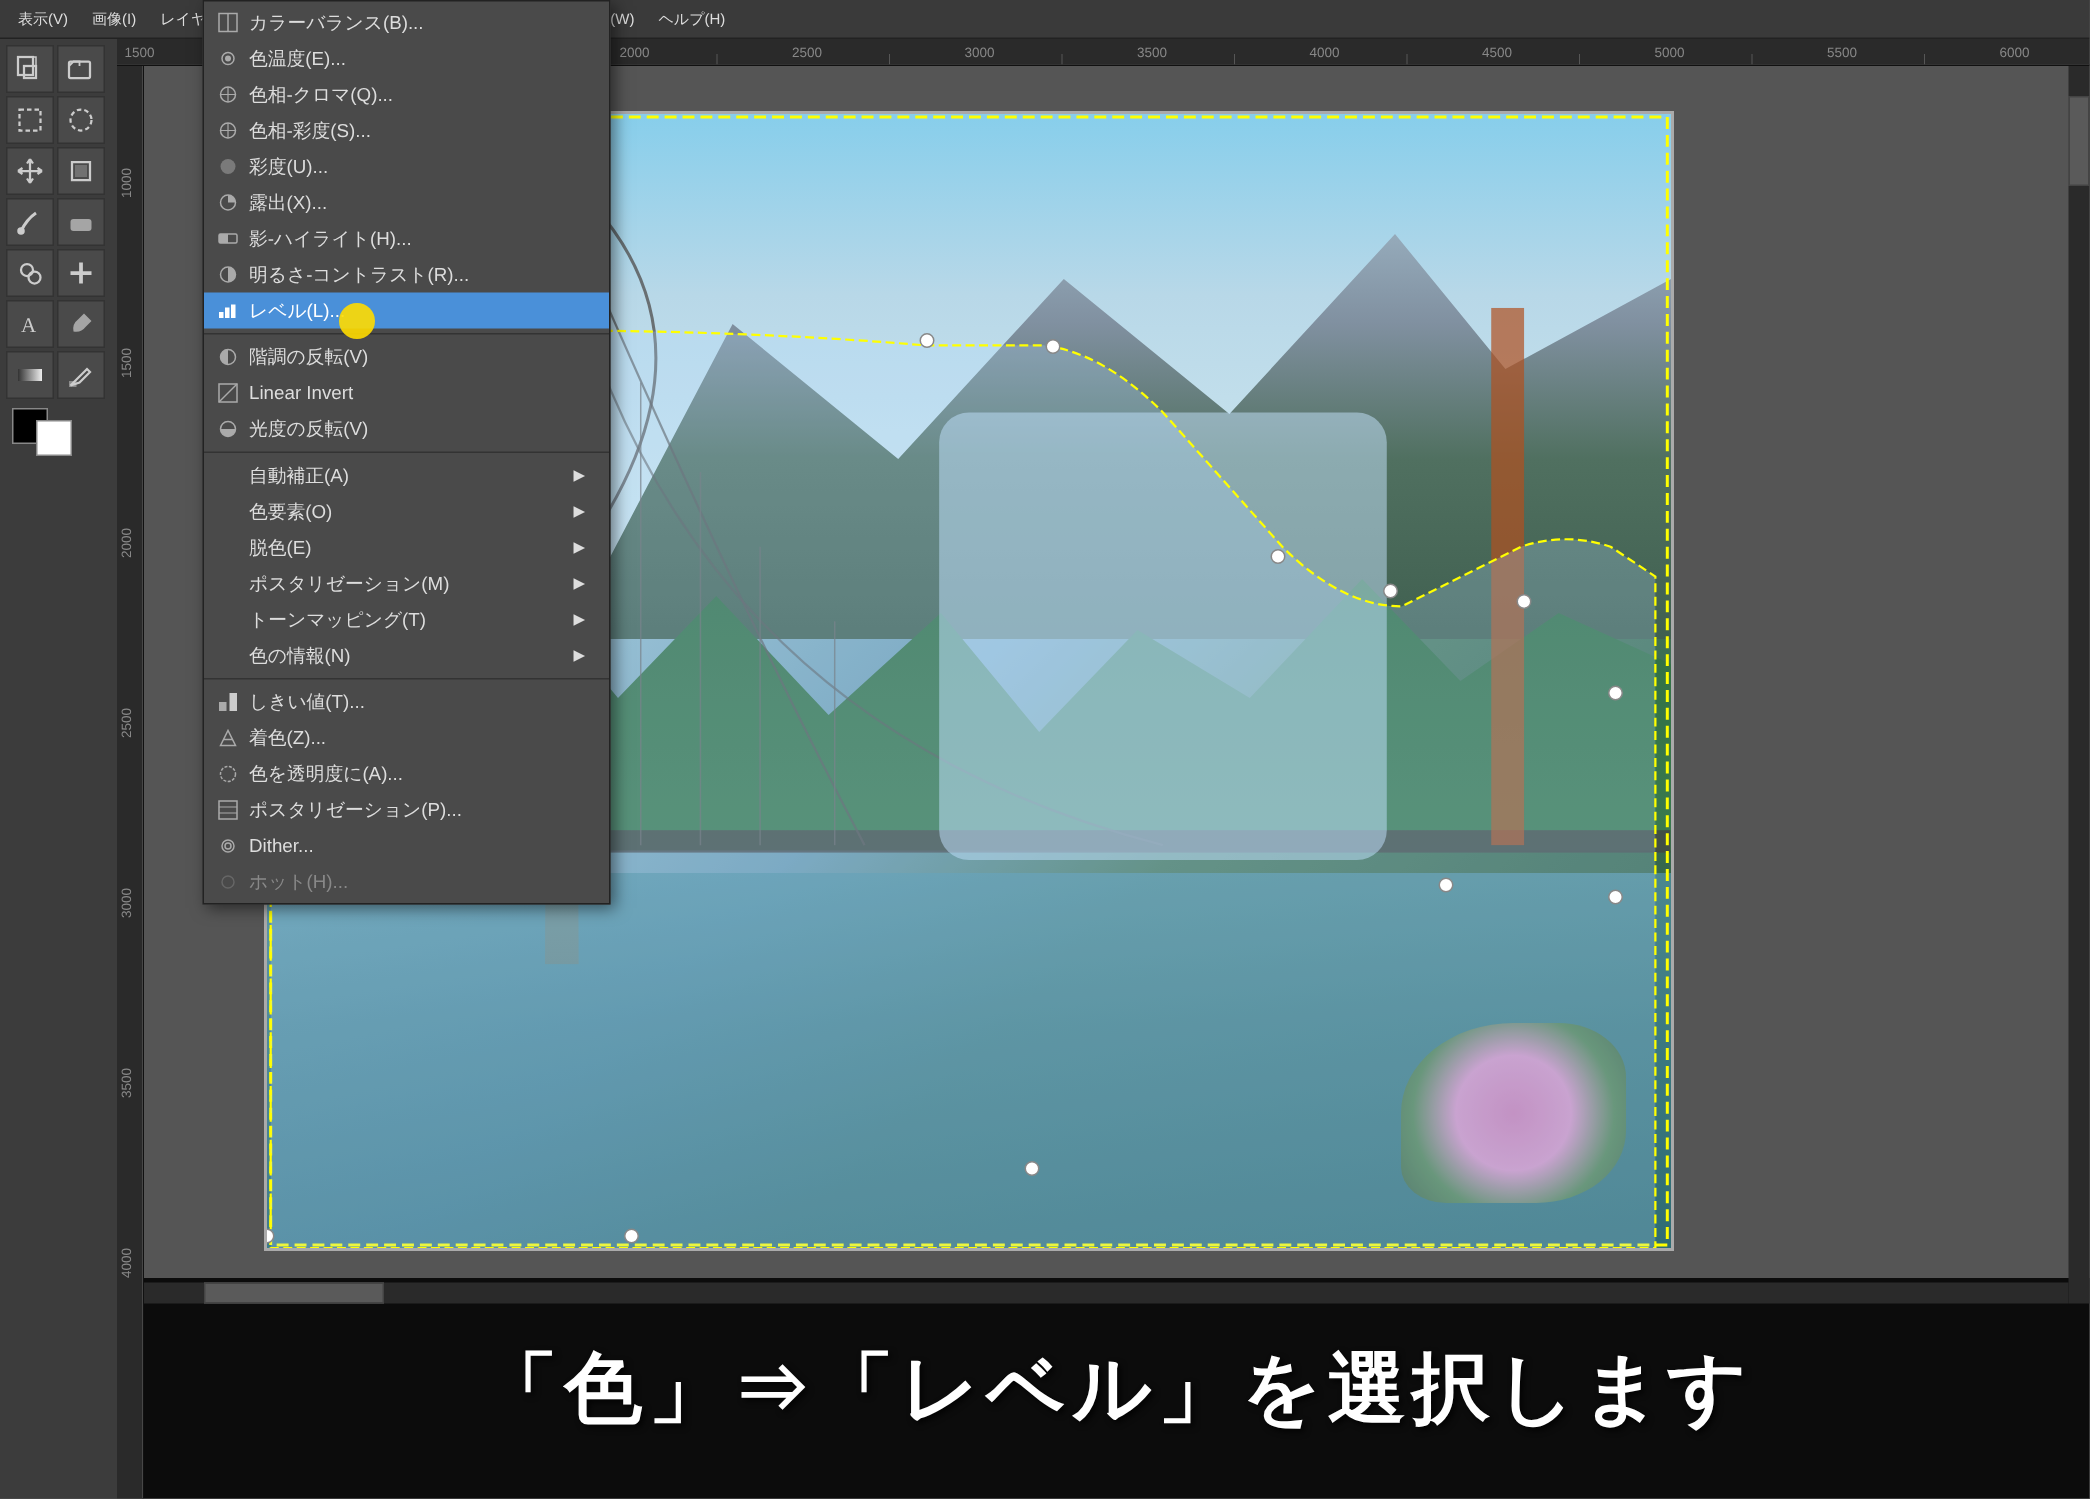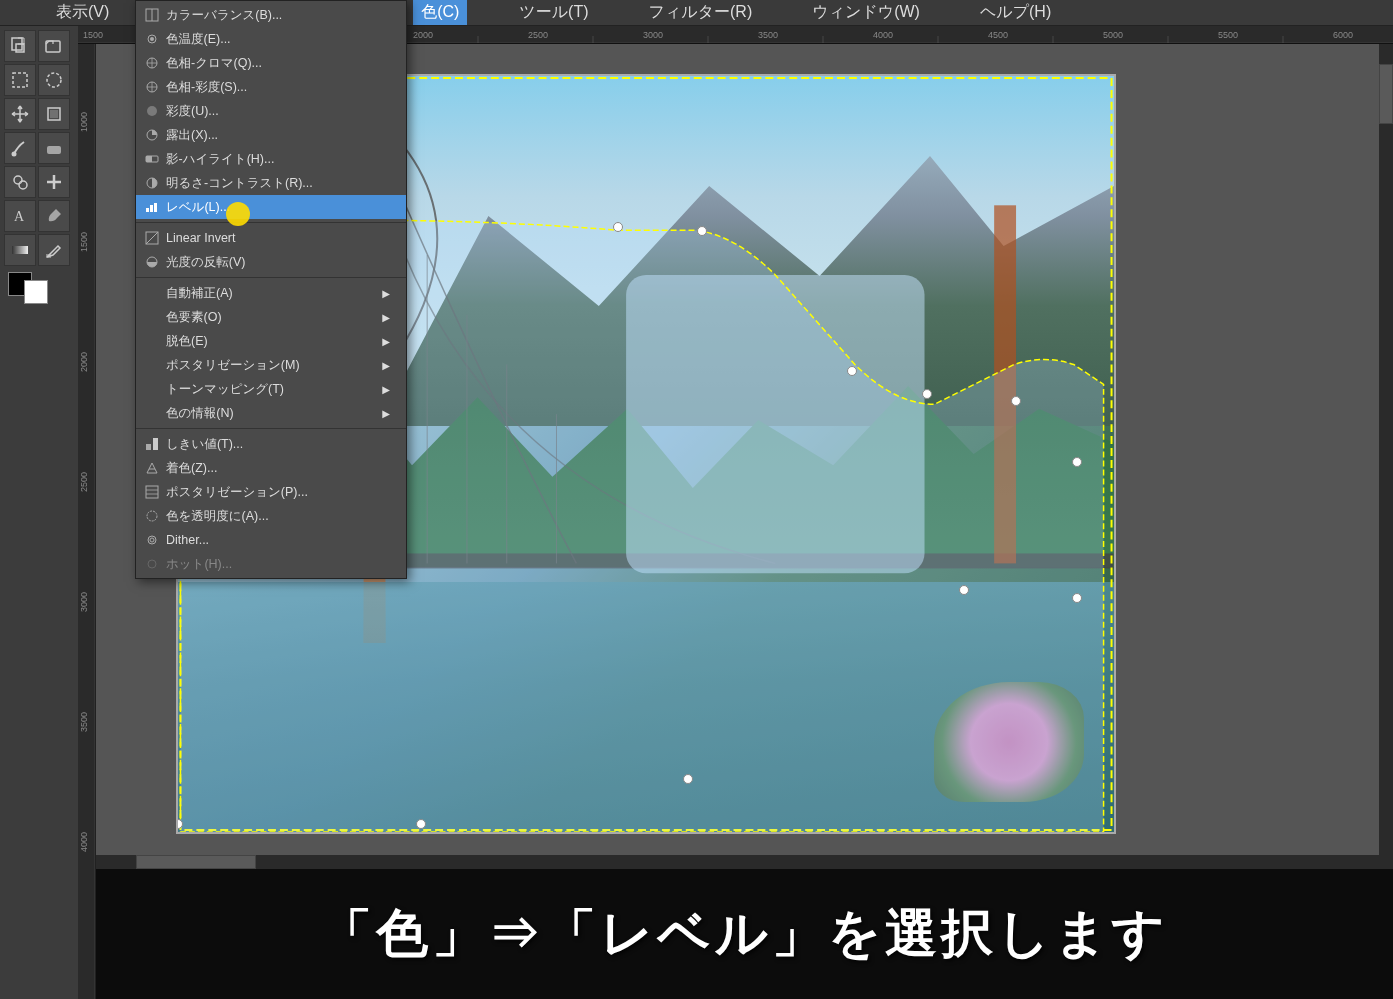--- a/index.html
+++ b/index.html
@@ -22,24 +22,23 @@
       background: #3a3a3a;
       display: flex;
       align-items: center;
       padding: 0 4px;
       border-bottom: 1px solid #222;
       z-index: 100;
     }
     .menubar-item {
       padding: 2px 8px;
       color: #ddd;
-      font-size: 16px;
+      font-size: 10px;
       cursor: pointer;
       white-space: nowrap;
-      margin-left: 44px;
     }
     .menubar-item.active { background: #4a90d9; color: #fff; }
 
     
     .top-ruler {
       position: absolute;
       top: 26px; left: 78px; right: 0;
       height: 18px;
       background: #2a2a2a;
       border-bottom: 1px solid #111;
@@ -126,21 +125,21 @@
     .control-point.square {
       border-radius: 0;
       width: 12px; height: 12px;
       transform: translate(-50%, -50%);
     }
 
     
     .bottom-text-area {
       position: absolute;
       bottom: 0; left: 96px; right: 0;
-      height: 130px;
+      height: 147px;
       background: rgba(0,0,0,0.85);
       display: flex;
       align-items: center;
       justify-content: center;
     }
     .japanese-subtitle {
       font-size: 52px;
       font-weight: bold;
       color: white;
       text-shadow: 2px 2px 4px rgba(0,0,0,0.8);
@@ -572,20 +571,29 @@
           <rect x="5" y="5" width="3" height="7" fill="white"></rect>
           <rect x="9" y="3" width="3" height="9" fill="white"></rect>
         </svg>
     </span>
     <span>レベル(L)...</span>
   </div>
 
 
   <div class="menu-separator"></div>
 
+  <div class="menu-item">
+    <span class="menu-icon">
+      <svg width="14" height="14" viewBox="0 0 14 14">
+          <circle cx="7" cy="7" r="5" fill="none" stroke="#aaa" stroke-width="1"></circle>
+          <path d="M7 2 A5 5 0 0 0 7 12 Z" fill="#aaa"></path>
+        </svg>
+    </span>
+    <span>階調の反転(V)</span>
+  </div>
 
   <div class="menu-item">
     <span class="menu-icon">
       <svg width="14" height="14" viewBox="0 0 14 14">
           <rect x="1" y="1" width="12" height="12" fill="none" stroke="#aaa" stroke-width="1"></rect>
           <path d="M1 13 L13 1" stroke="#aaa" stroke-width="1"></path>
         </svg>
     </span>
     <span>Linear Invert</span>
   </div>
@@ -645,45 +653,45 @@
   </div>
 
   <div class="menu-item">
     <span class="menu-icon">
       <svg width="14" height="14" viewBox="0 0 14 14">
           <path d="M2 12 L7 2 L12 12 Z" fill="none" stroke="#aaa" stroke-width="1"></path>
           <line x1="4" y1="8" x2="10" y2="8" stroke="#aaa" stroke-width="1"></line>
         </svg>
     </span>
     <span>着色(Z)...</span>
+  </div>
+
+  <div class="menu-item">
+    <span class="menu-icon">
+      <svg width="14" height="14" viewBox="0 0 14 14">
+          <circle cx="7" cy="7" r="5" fill="none" stroke="#aaa" stroke-width="1" stroke-dasharray="2,1"></circle>
+        </svg>
+    </span>
+    <span>色を透明度に(A)...</span>
   </div>
 
   <div class="menu-item">
     <span class="menu-icon">
       <svg width="14" height="14" viewBox="0 0 14 14">
           <rect x="1" y="1" width="12" height="12" fill="none" stroke="#aaa" stroke-width="1"></rect>
           <line x1="1" y1="5" x2="13" y2="5" stroke="#aaa" stroke-width="0.8"></line>
           <line x1="1" y1="9" x2="13" y2="9" stroke="#aaa" stroke-width="0.8"></line>
         </svg>
     </span>
     <span>ポスタリゼーション(P)...</span>
   </div>
 
   <div class="menu-item">
     <span class="menu-icon">
       <svg width="14" height="14" viewBox="0 0 14 14">
-          <circle cx="7" cy="7" r="5" fill="none" stroke="#aaa" stroke-width="1" stroke-dasharray="2,1"></circle>
-        </svg>
-    </span>
-    <span>色を透明度に(A)...</span>
-  </div>
-
-  <div class="menu-item">
-    <span class="menu-icon">
-      <svg width="14" height="14" viewBox="0 0 14 14">
           <circle cx="7" cy="7" r="4" fill="none" stroke="#aaa" stroke-width="1"></circle>
           <circle cx="7" cy="7" r="2" fill="none" stroke="#aaa" stroke-width="1"></circle>
         </svg>
     </span>
     <span>Dither...</span>
   </div>
 
 
   <div class="menu-item disabled">
     <span class="menu-icon">

